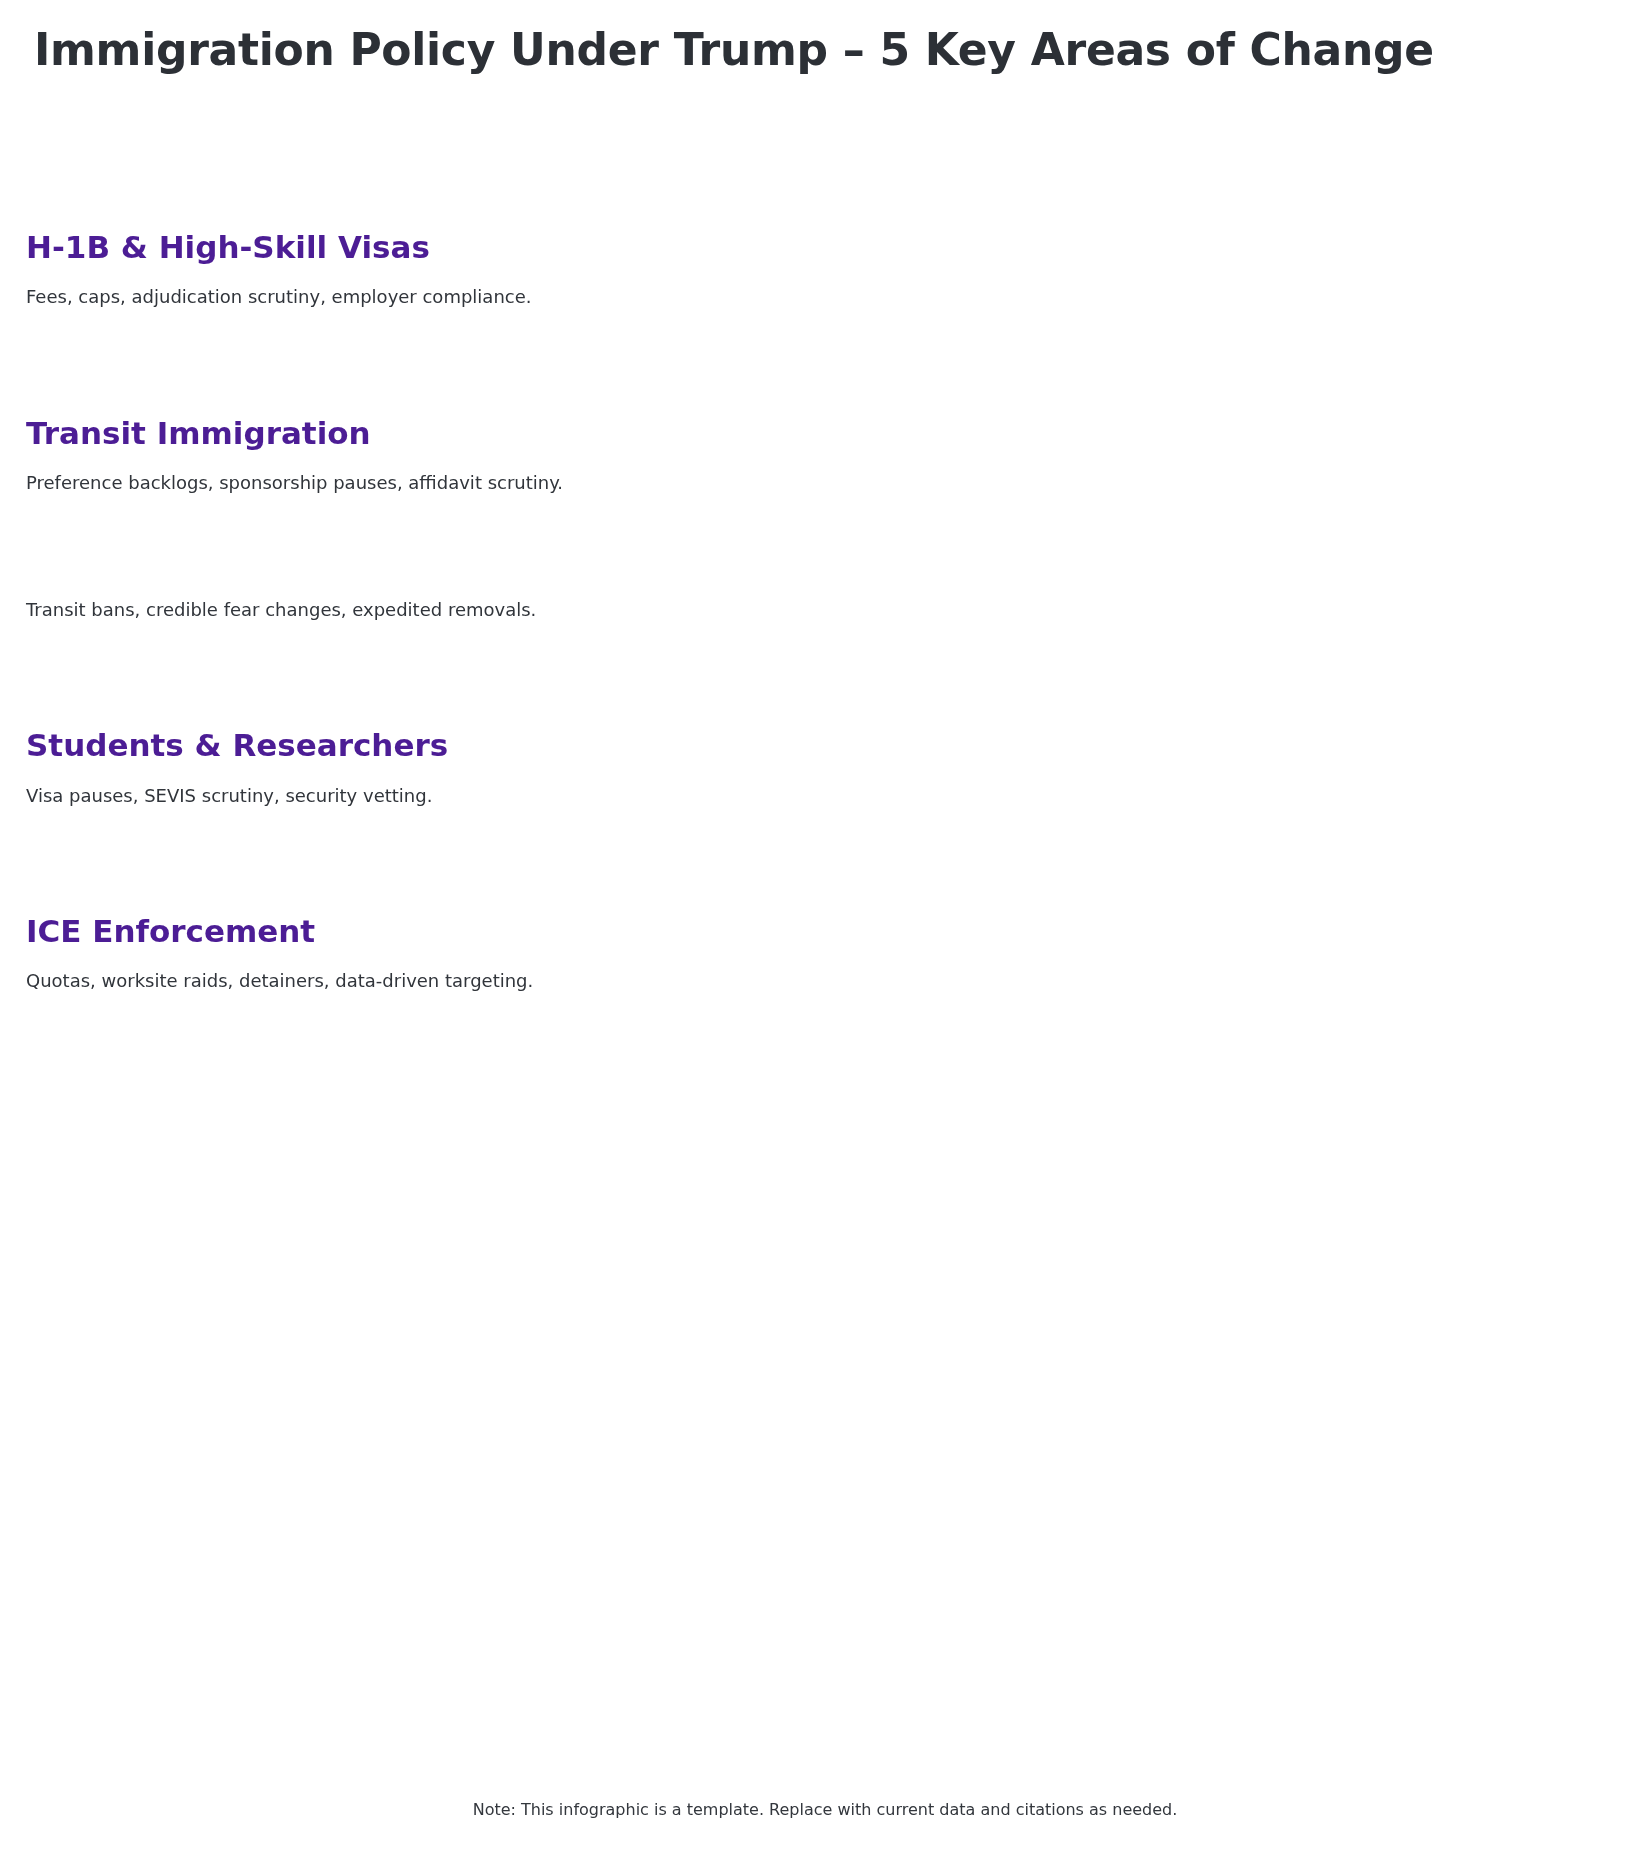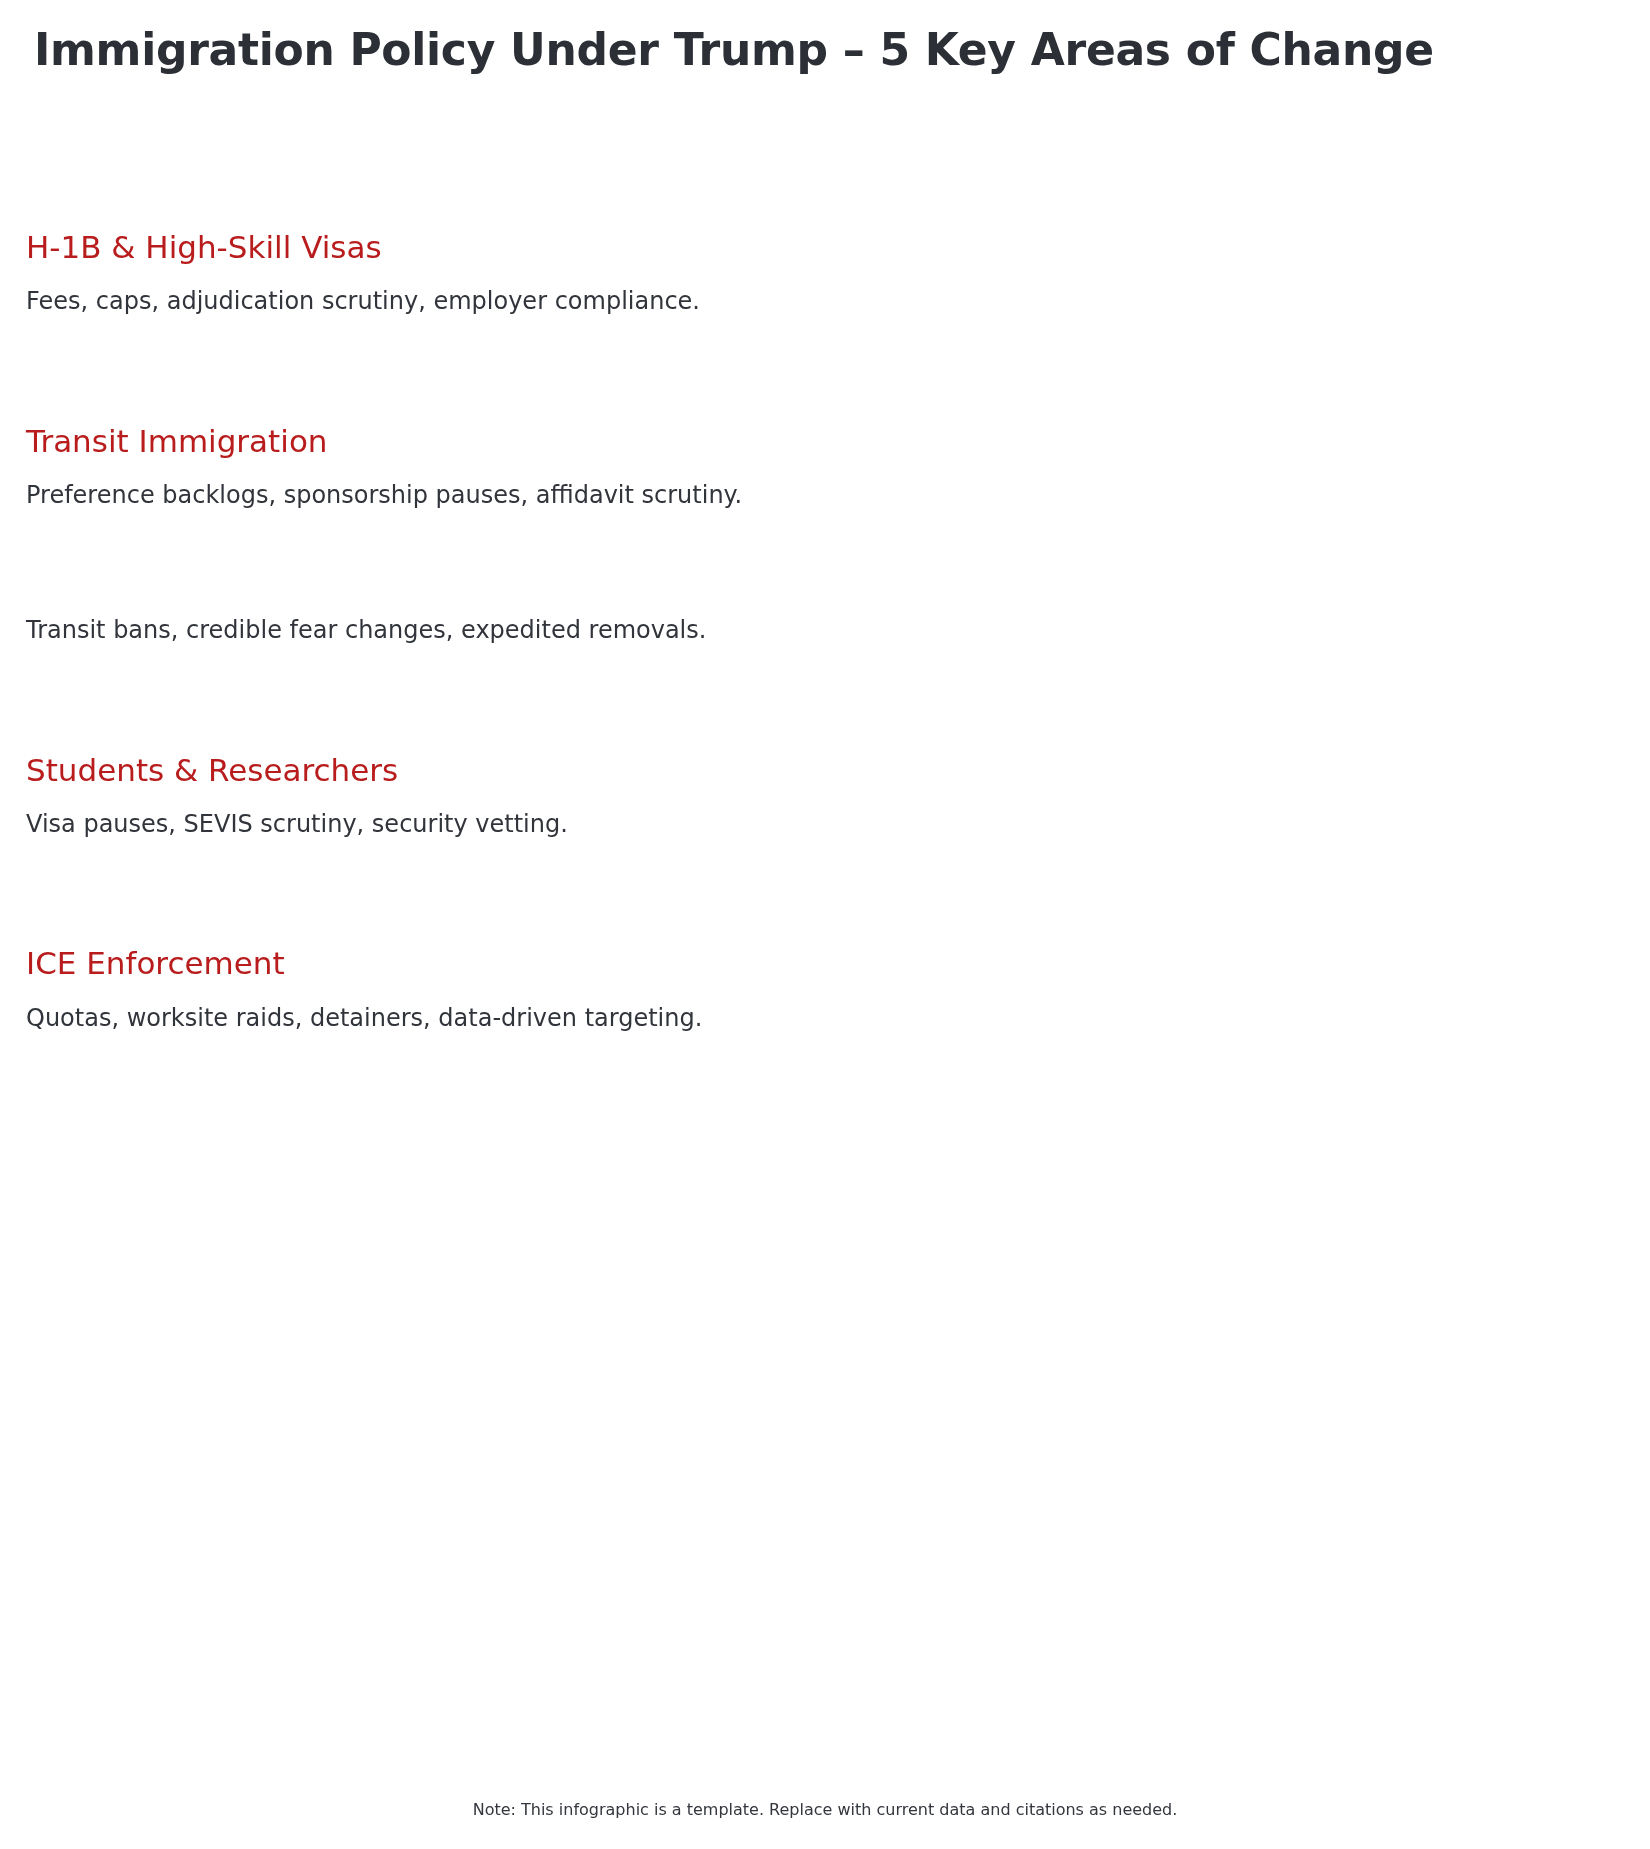--- a/index.html
+++ b/index.html
@@ -35,27 +35,27 @@
     margin-top: 150px;
   }
   .section {
     margin-bottom: 103px;
   }
   .section:last-child {
     margin-bottom: 0;
   }
   .section-heading {
     font-size: 31px;
-    font-weight: normal;
-    color: #b91c1c;
+    font-weight: bold;
+    color: #4c1d95;
     margin: 0 0 18px 0;
     line-height: 1.3;
   }
   .section-desc {
-    font-size: 24px;
+    font-size: 18px;
     font-weight: normal;
     color: #31353b;
     margin: 0;
     line-height: 1.35;
   }
   .footer-note {
     position: absolute;
     left: 0;
     right: 0;
     bottom: 38px;

